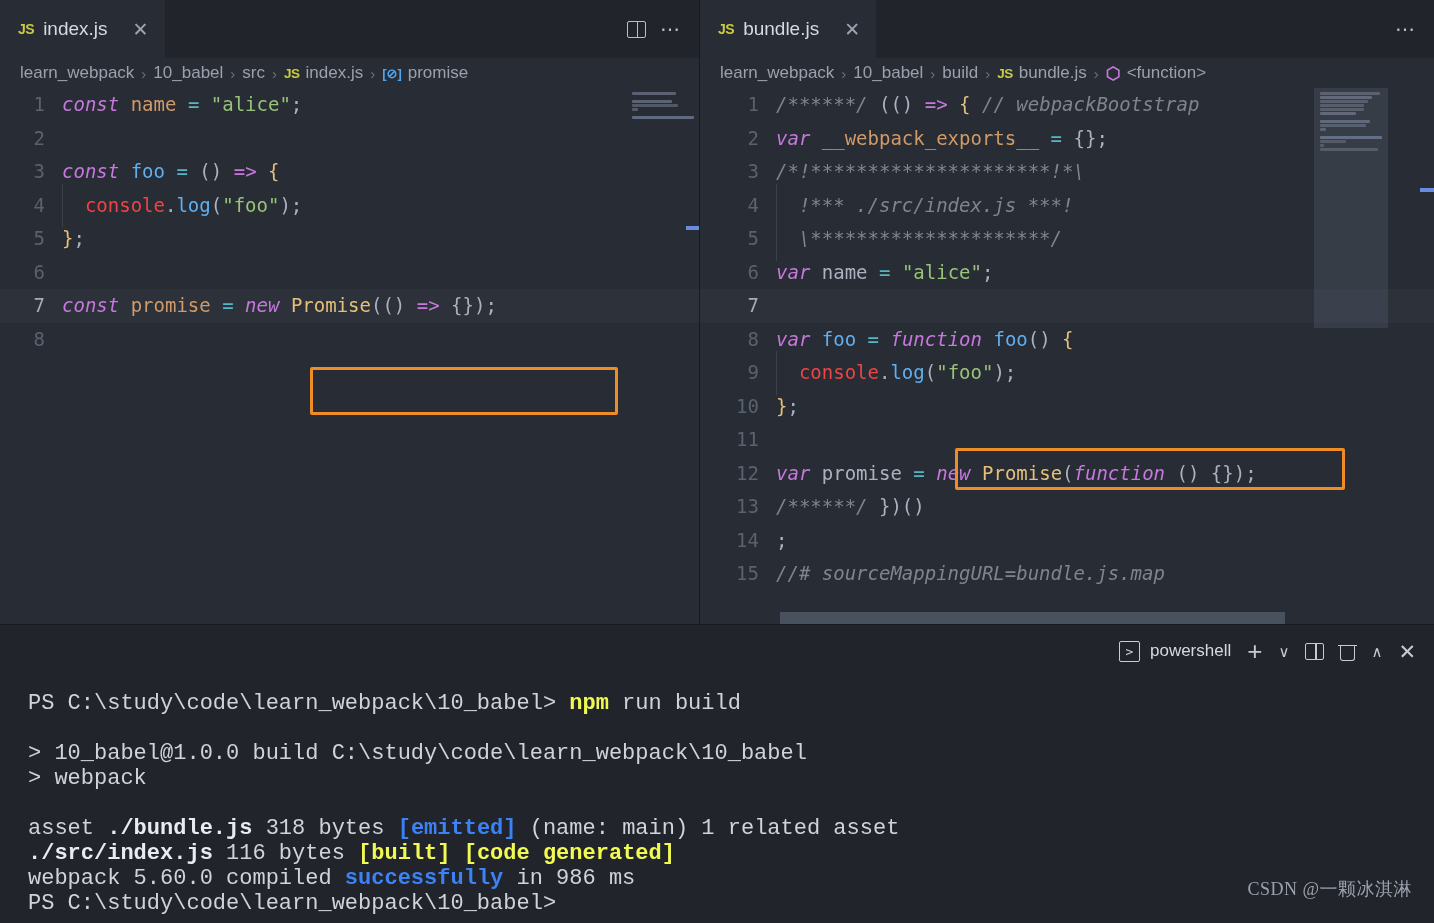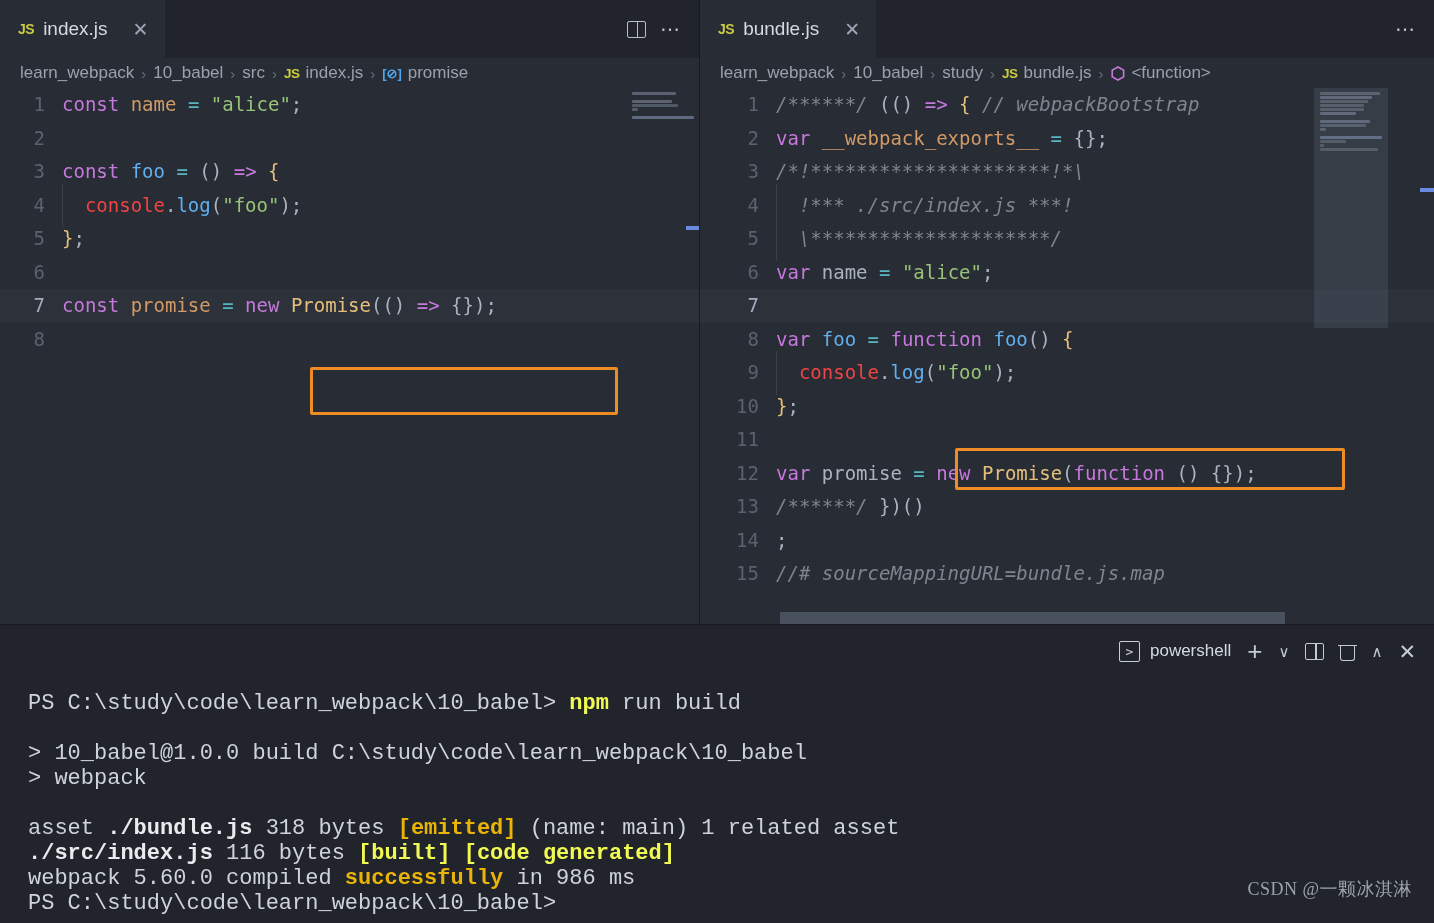--- a/index.html
+++ b/index.html
@@ -77,21 +77,21 @@
     font-family: "DejaVu Sans Mono", "Liberation Mono", monospace;
   }
   .ln.cur { color: #a3adbd; }
   .ln-r { width: 76px; flex: 0 0 76px; }
   .code-text { position: relative; }
   .indent-guide {
     position: absolute; left: 0; top: -5px; bottom: -5px; width: 1px; background: #3b4149;
   }
 
   
-  .t-kw    { color: #c678dd; }
+  .t-kw    { color: #c678dd; font-style: italic; }
   .t-var   { color: #ef4444; }
   .t-str   { color: #98c379; }
   .t-fn    { color: #61afef; }
   .t-cls   { color: #e5c07b; }
   .t-punc  { color: #abb2bf; }
   .t-op    { color: #56b6c2; }
   .t-arrow { color: #c678dd; }
   .t-com   { color: #7f848e; font-style: italic; }
   .t-param { color: #d19a66; }
   .t-plain { color: #abb2bf; }
@@ -165,21 +165,21 @@
 
   
   .terminal {
     padding: 14px 0 0 28px;
     font-family: Liberation Mono, monospace;
     font-size: 22px; line-height: 25px; color: #cfd3da; white-space: pre;
   }
   .tl { height: 25px; }
   .c-yellow { color: #f1fa52; font-weight: bold; }
   .c-white  { color: #e8ebf0; font-weight: bold; }
-  .c-green  { color: #eab308; font-weight: bold; }
+  .c-green  { color: #3b82f6; font-weight: bold; }
   .c-gray   { color: #cfd3da; }
 
   .watermark {
     position: absolute; right: 22px; bottom: 22px;
     font-size: 18px; color: #9ba2ad; font-family: Liberation Serif, serif;
     letter-spacing: 0.5px;
   }
 </style>
 </head>
 <body>
@@ -248,21 +248,21 @@
         <div class="tab-actions">
           <span class="icon-dots">⋯</span>
         </div>
       </div>
 
       <div class="breadcrumb">
         <span>learn_webpack</span>
         <span class="bc-sep">›</span>
         <span>10_babel</span>
         <span class="bc-sep">›</span>
-        <span>study</span>
+        <span>build</span>
         <span class="bc-sep">›</span>
         <span class="bc-js">JS</span>
         <span>bundle.js</span>
         <span class="bc-sep">›</span>
         <span class="bc-sym" style="color:#c678dd;font-size:17px;">⬡</span>
         <span>&lt;function&gt;</span>
       </div>
 
       <div class="code-wrap">
         <div class="code" id="code-right"><div class="line"><span class="ln ln-r">1</span><span class="code-text"><span class="t-com">/******/</span><span class="t-plain"> </span><span class="t-punc">((</span><span class="t-punc">)</span><span class="t-plain"> </span><span class="t-arrow">=&gt;</span><span class="t-plain"> </span><span class="t-cls">{</span><span class="t-plain"> </span><span class="t-com">// webpackBootstrap</span></span></div><div class="line"><span class="ln ln-r">2</span><span class="code-text"><span class="t-kw">var</span><span class="t-plain"> </span><span class="t-param">__webpack_exports__</span><span class="t-plain"> </span><span class="t-op">=</span><span class="t-plain"> </span><span class="t-punc">{}</span><span class="t-punc">;</span></span></div><div class="line"><span class="ln ln-r">3</span><span class="code-text"><span class="t-com">/*!*********************!*\</span></span></div><div class="line"><span class="ln ln-r">4</span><span class="code-text"><span class="indent-guide"></span><span class="t-com">  !*** ./src/index.js ***!</span></span></div><div class="line"><span class="ln ln-r">5</span><span class="code-text"><span class="indent-guide"></span><span class="t-com">  \*********************/</span></span></div><div class="line"><span class="ln ln-r">6</span><span class="code-text"><span class="t-kw">var</span><span class="t-plain"> </span><span class="t-plain">name</span><span class="t-plain"> </span><span class="t-op">=</span><span class="t-plain"> </span><span class="t-str">"alice"</span><span class="t-punc">;</span></span></div><div class="line active"><span class="ln ln-r cur">7</span><span class="code-text"></span></div><div class="line"><span class="ln ln-r">8</span><span class="code-text"><span class="t-kw">var</span><span class="t-plain"> </span><span class="t-fn">foo</span><span class="t-plain"> </span><span class="t-op">=</span><span class="t-plain"> </span><span class="t-kw">function</span><span class="t-plain"> </span><span class="t-fn">foo</span><span class="t-punc">()</span><span class="t-plain"> </span><span class="t-cls">{</span></span></div><div class="line"><span class="ln ln-r">9</span><span class="code-text"><span class="indent-guide"></span><span class="t-plain">  </span><span class="t-var">console</span><span class="t-punc">.</span><span class="t-fn">log</span><span class="t-punc">(</span><span class="t-str">"foo"</span><span class="t-punc">)</span><span class="t-punc">;</span></span></div><div class="line"><span class="ln ln-r">10</span><span class="code-text"><span class="t-cls">}</span><span class="t-punc">;</span></span></div><div class="line"><span class="ln ln-r">11</span><span class="code-text"></span></div><div class="line"><span class="ln ln-r">12</span><span class="code-text"><span class="t-kw">var</span><span class="t-plain"> </span><span class="t-plain">promise</span><span class="t-plain"> </span><span class="t-op">=</span><span class="t-plain"> </span><span class="t-kw">new</span><span class="t-plain"> </span><span class="t-cls">Promise</span><span class="t-punc">(</span><span class="t-kw">function</span><span class="t-plain"> </span><span class="t-punc">()</span><span class="t-plain"> </span><span class="t-punc">{})</span><span class="t-punc">;</span></span></div><div class="line"><span class="ln ln-r">13</span><span class="code-text"><span class="t-com">/******/</span><span class="t-plain"> </span><span class="t-punc">})()</span></span></div><div class="line"><span class="ln ln-r">14</span><span class="code-text"><span class="t-punc">;</span></span></div><div class="line"><span class="ln ln-r">15</span><span class="code-text"><span class="t-com">//# sourceMappingURL=bundle.js.map</span></span></div></div>

